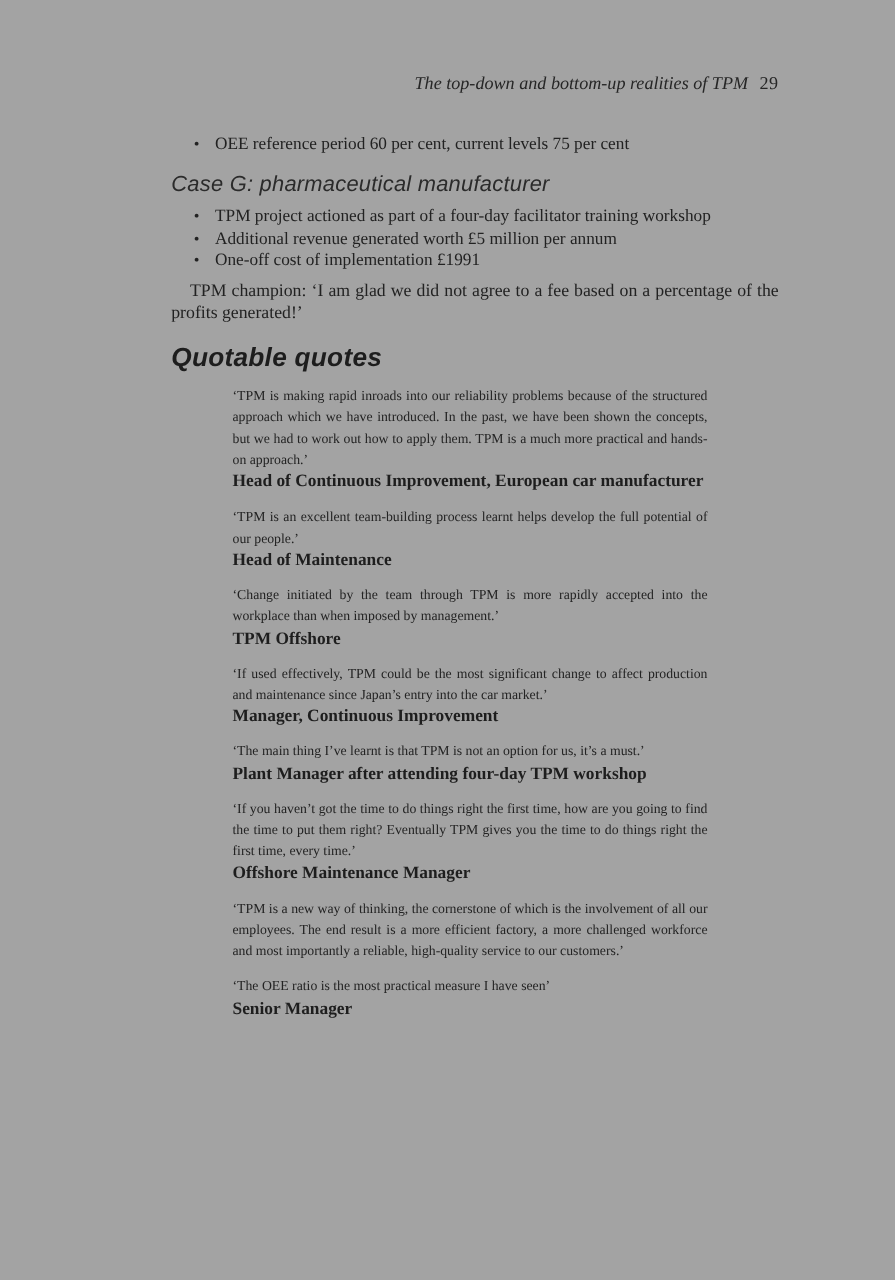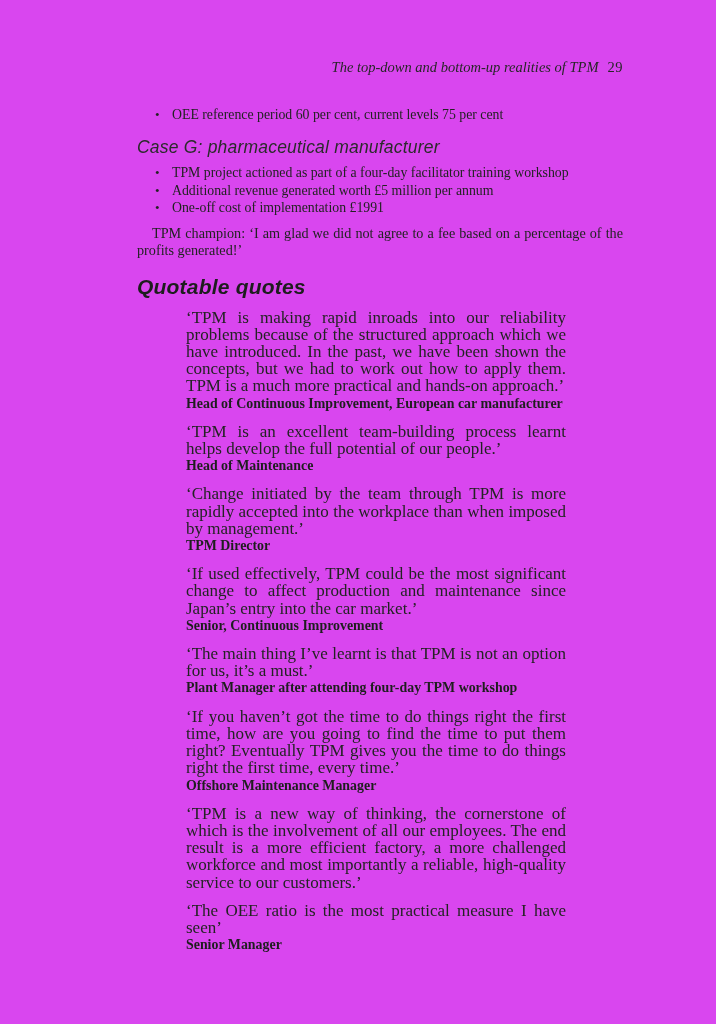--- a/index.html
+++ b/index.html
@@ -1,21 +1,21 @@
 <!DOCTYPE html>
 <html><head>
 <meta charset="utf-8">
 <style>
   * { margin: 0; padding: 0; box-sizing: border-box; }
   html, body { background: #ffffff; }
   .page {
     position: relative;
     width: 716px;
     height: 1024px;
-    background: #d946ef;
+    background: #a3a3a3;
     color: #242424;
     font-family: "Liberation Serif", "DejaVu Serif", serif;
     overflow: hidden;
   }
   .content {
     position: absolute;
     top: 58px;
     left: 137px;
     width: 486px;
   }
@@ -78,21 +78,21 @@
     letter-spacing: 0.2px;
   }
 
   .quotes {
     margin-top: 9px;
     margin-left: 49px;
     width: 380px;
   }
   .quote-block { margin-bottom: 11px; }
   .quote-text {
-    font-size: 17px;
+    font-size: 11px;
     line-height: 17.2px;
     text-align: justify;
     color: #232323;
   }
   .quote-attribution {
     font-size: 13.9px;
     line-height: 17.2px;
     font-weight: bold;
     color: #1e1e1e;
     white-space: nowrap;
@@ -131,26 +131,26 @@
         <p class="quote-attribution">Head of Continuous Improvement, European car manufacturer</p>
       </div>
 
       <div class="quote-block">
         <p class="quote-text">‘TPM is an excellent team-building process learnt helps develop the full potential of our people.’</p>
         <p class="quote-attribution">Head of Maintenance</p>
       </div>
 
       <div class="quote-block">
         <p class="quote-text">‘Change initiated by the team through TPM is more rapidly accepted into the workplace than when imposed by management.’</p>
-        <p class="quote-attribution">TPM Director</p>
+        <p class="quote-attribution">TPM Offshore</p>
       </div>
 
       <div class="quote-block">
         <p class="quote-text">‘If used effectively, TPM could be the most significant change to affect production and maintenance since Japan’s entry into the car market.’</p>
-        <p class="quote-attribution">Senior, Continuous Improvement</p>
+        <p class="quote-attribution">Manager, Continuous Improvement</p>
       </div>
 
       <div class="quote-block">
         <p class="quote-text">‘The main thing I’ve learnt is that TPM is not an option for us, it’s a must.’</p>
         <p class="quote-attribution">Plant Manager after attending four-day TPM workshop</p>
       </div>
 
       <div class="quote-block">
         <p class="quote-text">‘If you haven’t got the time to do things right the first time, how are you going to find the time to put them right? Eventually TPM gives you the time to do things right the first time, every time.’</p>
         <p class="quote-attribution">Offshore Maintenance Manager</p>

